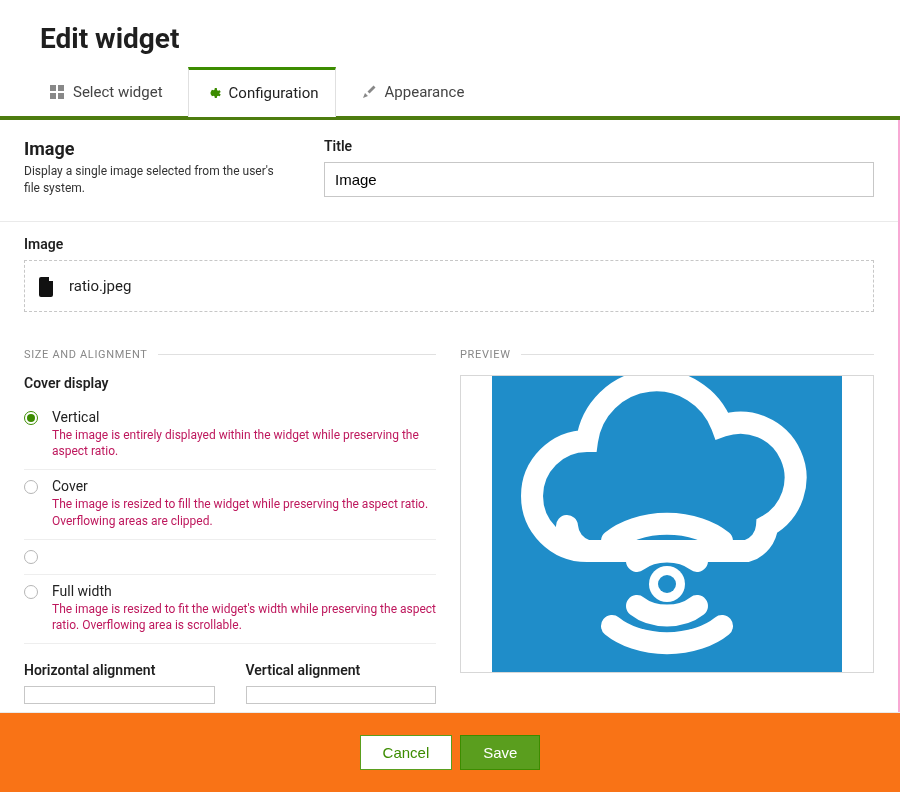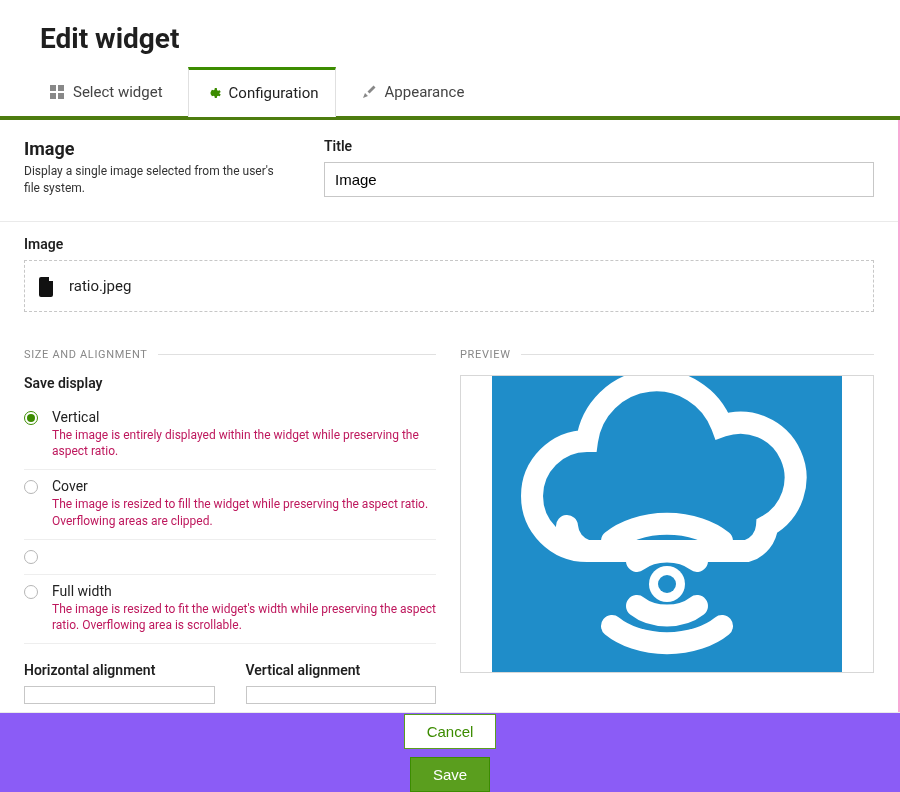--- a/index.html
+++ b/index.html
@@ -34,21 +34,21 @@
   .radio { width:14px; height:14px; border:1px solid #b5b5b5; border-radius:50%; display:flex; align-items:center; justify-content:center; background:#fff; }
   .radio.selected { border-color:#3c8c00; }
   .radio.selected .radio-dot { width:8px; height:8px; border-radius:50%; background:#3c8c00; }
   .radio-title { font-size:14px; color:#222; }
   .radio-desc { font-size:12px; color:#be185d; line-height:1.35; margin-top:2px; }
   .align-row { display:flex; gap:31px; margin-top:18px; }
   .align-col { flex:1; }
   .select { border:1px solid #c7c7c7; padding:8px 10px; font-size:15px; display:flex; justify-content:space-between; align-items:center; cursor:pointer; background:#fff; }
   .preview-box { border:1px solid #d7d7d7; height:298px; display:flex; align-items:center; justify-content:center; overflow:hidden; background:#fff; }
   .preview-img { width:350px; height:296px; display:flex; align-items:center; justify-content:center; }
-  .footer { position:absolute; bottom:0; left:0; right:0; height:80px; border-top:1px solid #eaeaea; display:flex; align-items:center; justify-content:center; gap:8px; background:#8b5cf6;flex-direction:column; }
+  .footer { position:absolute; bottom:0; left:0; right:0; height:80px; border-top:1px solid #eaeaea; display:flex; align-items:center; justify-content:center; gap:8px; background:#f97316; }
   .btn { padding:8px 22px; font-size:15px; cursor:pointer; }
   .btn-cancel { border:1px solid #5a9e1e; background:#fff; color:#3c8c00; }
   .btn-save { border:1px solid #3c8c00; background:#5a9e1e; color:#fff; }
   ::-webkit-scrollbar { width:6px; }
   ::-webkit-scrollbar-thumb { background:#ccc; }
 </style>
 </head>
 <body>
 
 <div class="dialog">
@@ -109,21 +109,21 @@
                 <path d="M2 0h8l4 4v14a2 2 0 01-2 2H2a2 2 0 01-2-2V2a2 2 0 012-2zm8 0v4h4"></path>
               </svg>
           </span>
           <span>ratio.jpeg</span>
         </div>
       </div>
 
       <div class="two-col">
         <div class="left-col">
           <div class="fieldset-label">SIZE AND ALIGNMENT</div>
-          <div class="sub-label">Save display</div>
+          <div class="sub-label">Cover display</div>
 
           <div id="radio-list">
               <div class="radio-item">
                 <div class="radio-outer">
                   <div class="radio selected">
                     <div class="radio-dot"></div>
                   </div>
                 </div>
                 <div>
                   <div class="radio-title">Vertical</div>

